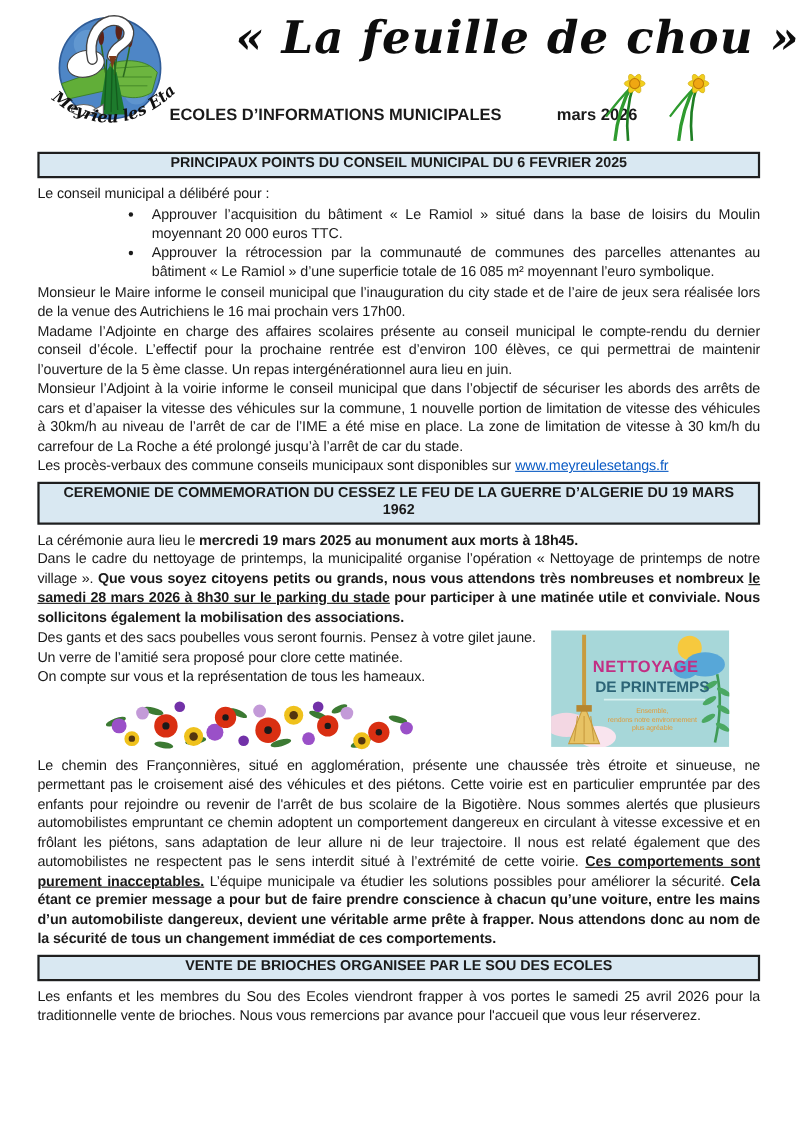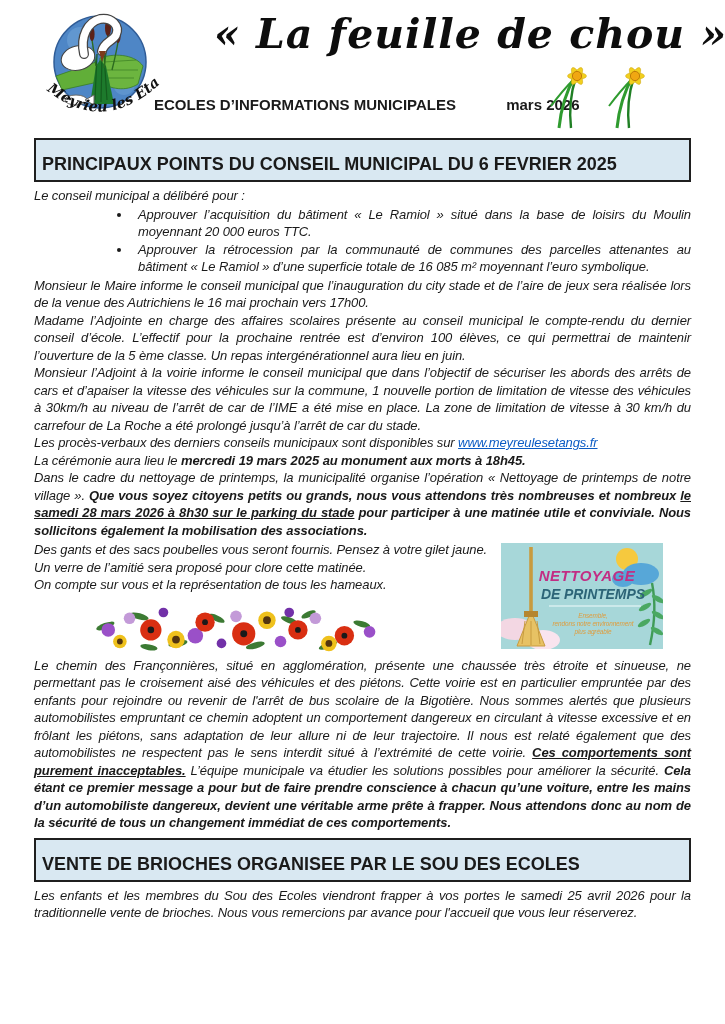--- a/index.html
+++ b/index.html
@@ -23,26 +23,26 @@
     font-family:"DejaVu Serif",serif;font-style:italic;font-weight:bold;
     font-size:41px;letter-spacing:1px;color:#0d0d0d;white-space:nowrap;
   }
   .subtitle-row{position:absolute;left:120px;top:96px;font-weight:bold;font-size:15px;white-space:nowrap;}
   .issue-date{margin-left:46px;}
   .daffodils{position:absolute;right:36px;top:62px;width:118px;height:68px;}
   
   .section-heading{
     border:2px solid var(--section_header_border,#1f1f1f);
     background:var(--section_header_bg,#d9e8f2);
-    font-weight:bold;font-size:18px;
-    padding:14px 6px 5px;margin:6px 0 5px;
+    font-weight:bold;font-size:13px;text-align:center;
+    padding:0 6px 5px;margin:6px 0 5px;
   }
   .section-heading.first{margin-top:0;}
   .body-text, .body-text p, li{
-    font-size:13px;line-height:17.5px;letter-spacing:-0.1px;text-align:justify;font-style:italic;
+    font-size:13px;line-height:17.5px;letter-spacing:-0.1px;text-align:justify;
   }
   .body-text p{margin:0;}
   ul.bullets{margin:1px 0;padding-left:98px;}
   ul.bullets li{padding-left:6px;margin:0;}
   .doc-link{color:var(--link,#0b5bc4);text-decoration:underline;cursor:pointer;}
   
   .net-row{display:flex;gap:0;margin-top:2px;}
   .net-left{flex:1;min-width:0;}
   .poster-svg{width:162px;height:106px;flex:0 0 auto;margin-right:28px;margin-top:2px;display:block;}
   .garland-svg{display:block;width:300px;height:60px;margin:3px 0 0 52px;}
@@ -121,25 +121,26 @@
     <div class="section-heading first">PRINCIPAUX POINTS DU CONSEIL MUNICIPAL DU 6 FEVRIER 2025</div>
     <div class="body-text">
       <p>Le conseil municipal a délibéré pour :</p>
       <ul class="bullets">
         <li>Approuver l’acquisition du bâtiment « Le Ramiol » situé dans la base de loisirs du Moulin moyennant 20 000 euros TTC.</li>
         <li>Approuver la rétrocession par la communauté de communes des parcelles attenantes au bâtiment « Le Ramiol » d’une superficie totale de 16 085 m² moyennant l’euro symbolique.</li>
       </ul>
       <p><span>Monsieur le Maire informe le conseil municipal que l’inauguration du city stade et de l’aire de jeux sera réalisée lors de la venue des Autrichiens le 16 mai prochain vers 17h00.</span></p>
       <p><span>Madame l’Adjointe en charge des affaires scolaires présente au conseil municipal le compte-rendu du dernier conseil d’école. L’effectif pour la prochaine rentrée est d’environ 100 élèves, ce qui permettrai de maintenir l’ouverture de la 5 ème classe.  Un repas intergénérationnel aura lieu en juin.</span></p>
       <p><span>Monsieur l’Adjoint à la voirie informe le conseil municipal que dans l’objectif de sécuriser les abords des arrêts de cars et d’apaiser la vitesse des véhicules sur la commune, 1 nouvelle portion de limitation de vitesse des véhicules à 30km/h au niveau de l’arrêt de car de l’IME a été mise en place. La zone de limitation de vitesse à 30 km/h du carrefour de La Roche a été prolongé jusqu’à l’arrêt de car du stade.</span></p>
-      <p><span>Les procès-verbaux des derniers conseils municipaux sont disponibles sur </span><a class="doc-link">www.meyreulesetangs.fr</a></p>
-    </div>
-  </section>
-
-  <section>
+      <p><span>Les procès-verbaux des commune conseils municipaux sont disponibles sur </span><a class="doc-link">www.meyreulesetangs.fr</a></p>
+    </div>
+  </section>
+
+  <section>
+    <div class="section-heading">CEREMONIE DE COMMEMORATION DU CESSEZ LE FEU DE LA GUERRE D’ALGERIE DU 19 MARS 1962</div>
     <div class="body-text">
       <p><span>La cérémonie aura lieu le </span><span class="r-b">mercredi 19 mars 2025 au monument aux morts à 18h45.</span></p>
     </div>
   </section>
 
   <section>
     <div class="body-text">
       <p><span>Dans le cadre du nettoyage de printemps, la municipalité organise l’opération « Nettoyage de printemps de notre village ». </span><span class="r-b">Que vous soyez citoyens petits ou grands, nous vous attendons très nombreuses et nombreux </span><span class="r-b r-u">le samedi 28 mars 2026 à 8h30 sur le parking du stade</span><span class="r-b"> pour participer à une matinée utile et conviviale. Nous sollicitons également la mobilisation des associations.</span></p>
       <div class="net-row">
         <div class="net-left">

